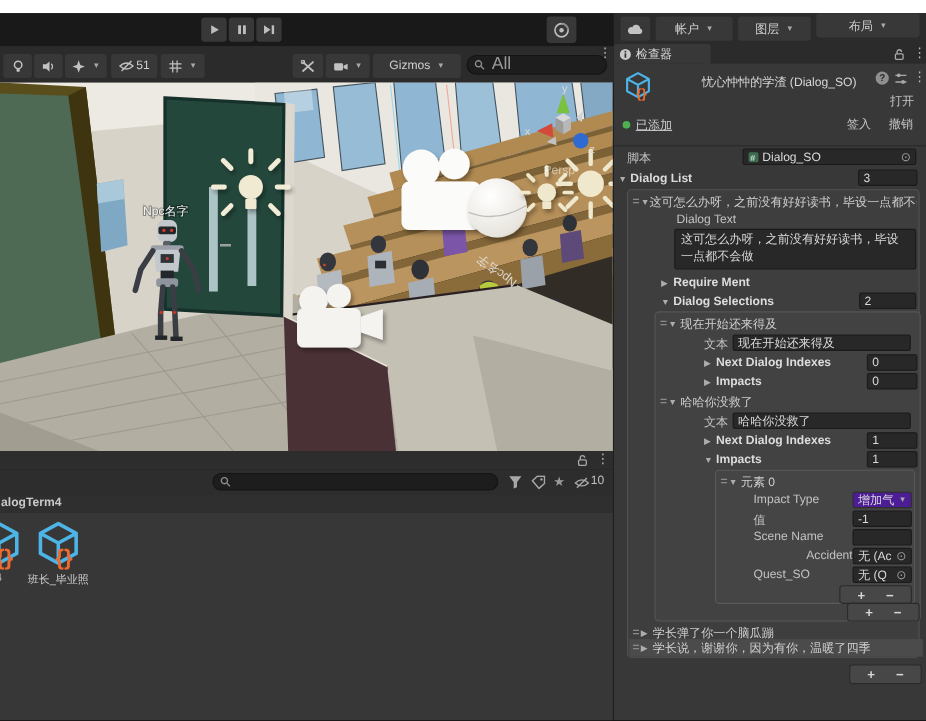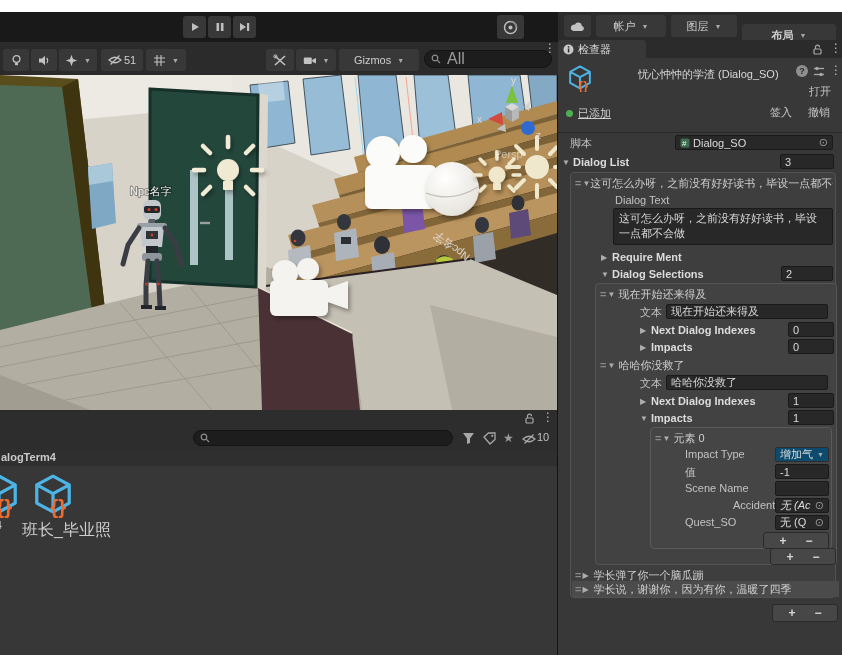--- a/index.html
+++ b/index.html
@@ -391,42 +391,42 @@
         <path d="M17 3 L29 9.5 L17 16 L5 9.5 Z M5 9.5 L5 23 L17 29.5 L17 16 M29 9.5 L29 23 L17 29.5" fill="none" stroke="#4db4e6" stroke-width="2.4" stroke-linejoin="round"></path>
         <text x="15" y="31" font-size="15" font-weight="bold" fill="#ee6a2e">{}</text>
       </svg>
       <div style="font-size:10px;color:#cfcfcf;margin-top:2px;">4</div>
     </div>
     <div class="b" style="left:22px;top:6px;width:62px;text-align:center;">
       <svg width="46" height="46" viewBox="0 0 34 34" style="margin:0 auto;">
         <path d="M17 3 L29 9.5 L17 16 L5 9.5 Z M5 9.5 L5 23 L17 29.5 L17 16 M29 9.5 L29 23 L17 29.5" fill="none" stroke="#4db4e6" stroke-width="2.4" stroke-linejoin="round"></path>
         <text x="15" y="31" font-size="15" font-weight="bold" fill="#ee6a2e">{}</text>
       </svg>
-      <div style="font-size:16px;color:#cfcfcf;margin-top:2px;white-space:nowrap;">班长_毕业照</div>
+      <div style="font-size:10px;color:#cfcfcf;margin-top:2px;white-space:nowrap;">班长_毕业照</div>
     </div>
   </div>
 </div>
 
 <div class="b" style="left:558px;top:12px;width:284px;height:643px;background:#383838;overflow:hidden;">
 
   <div class="b" style="left:0;top:0;width:284px;height:28px;background:#2b2b2b;">
     <div class="b btn" style="left:6px;top:3px;width:27px;height:22px;">
       <svg width="15" height="11" viewBox="0 0 15 11">
             <path d="M4 10 a3.2 3.2 0 1 1 0.8-6.3 a3.8 3.8 0 0 1 7.2 1.2 a2.6 2.6 0 0 1 -0.4 5.1 Z" fill="#c2c2c2"></path>
           </svg>
     </div>
     <div class="b btn drop" style="left:38px;top:3px;width:70px;height:22px;box-sizing:border-box;">
       <span>帐户</span>
       <span class="arrow">▼</span>
     </div>
     <div class="b btn drop" style="left:113px;top:3px;width:66px;height:22px;box-sizing:border-box;">
       <span>图层</span>
       <span class="arrow">▼</span>
     </div>
-    <div class="b btn drop" style="left:184px;top:12px;width:94px;height:22px;box-sizing:border-box;font-weight:bold;">
+    <div class="b btn drop" style="left:184px;top:0;width:94px;height:22px;box-sizing:border-box;">
       <span>布局</span>
       <span class="arrow">▼</span>
     </div>
   </div>
 
   <div class="b" style="left:0;top:28px;width:284px;height:18px;background:#2b2b2b;">
     <div class="b" style="left:0;top:0;width:88px;height:18px;background:#383838;border-radius:3px 3px 0 0;display:flex;align-items:center;padding-left:5px;box-sizing:border-box;">
       <svg width="11" height="11" viewBox="0 0 11 11" style="margin-right:4px;">
             <circle cx="5.5" cy="5.5" r="5" fill="#c8c8c8"></circle>
             <rect x="4.8" y="4.5" width="1.5" height="4" fill="#2b2b2b"></rect>
@@ -563,32 +563,32 @@
           <span>1</span>
         </div>
 
         <div class="b groupbox" style="left:54px;top:143px;width:182px;height:122px;background:#454545;border-color:#5a5a5a;">
           <div class="b row" style="left:4px;top:2px;width:174px;">
             <span class="drag">=</span>
             <span class="fold">▼</span>
             <span class="lbl">元素 0</span>
           </div>
           <span class="b" style="left:34px;top:20px;color:#c2c2c2;">Impact Type</span>
-          <div class="b fieldbox" style="left:124px;top:19px;width:54px;background:#0c4a6e;border-color:#2e2e2e;justify-content:space-between;">
+          <div class="b fieldbox" style="left:124px;top:19px;width:54px;background:#4c1d95;border-color:#2e2e2e;justify-content:space-between;">
             <span style="overflow:hidden;">增加气</span>
             <span class="arrow" style="margin-left:1px;">▼</span>
           </div>
           <span class="b" style="left:34px;top:37px;color:#c2c2c2;">值</span>
           <div class="b fieldbox" style="left:124px;top:36px;width:54px;">
             <span>-1</span>
           </div>
           <span class="b" style="left:34px;top:54px;color:#c2c2c2;">Scene Name</span>
           <div class="b fieldbox" style="left:124px;top:53px;width:54px;"></div>
           <span class="b" style="left:34px;top:71px;color:#c2c2c2;margin-left:48px;">Accident_SO</span>
-          <div class="b fieldbox" style="left:124px;top:70px;width:54px;justify-content:space-between;font-style:italic;">
+          <div class="b fieldbox" style="left:124px;top:70px;width:54px;justify-content:space-between;">
             <span style="overflow:hidden;">无 (Ac</span>
             <span style="color:#9c9c9c;">⊙</span>
           </div>
           <span class="b" style="left:34px;top:88px;color:#c2c2c2;">Quest_SO</span>
           <div class="b fieldbox" style="left:124px;top:87px;width:54px;justify-content:space-between;">
             <span style="overflow:hidden;">无 (Q</span>
             <span style="color:#9c9c9c;">⊙</span>
           </div>
           <div class="b pmbar" style="left:112px;top:104px;width:64px;height:15px;">
             <span class="pm">+</span>

